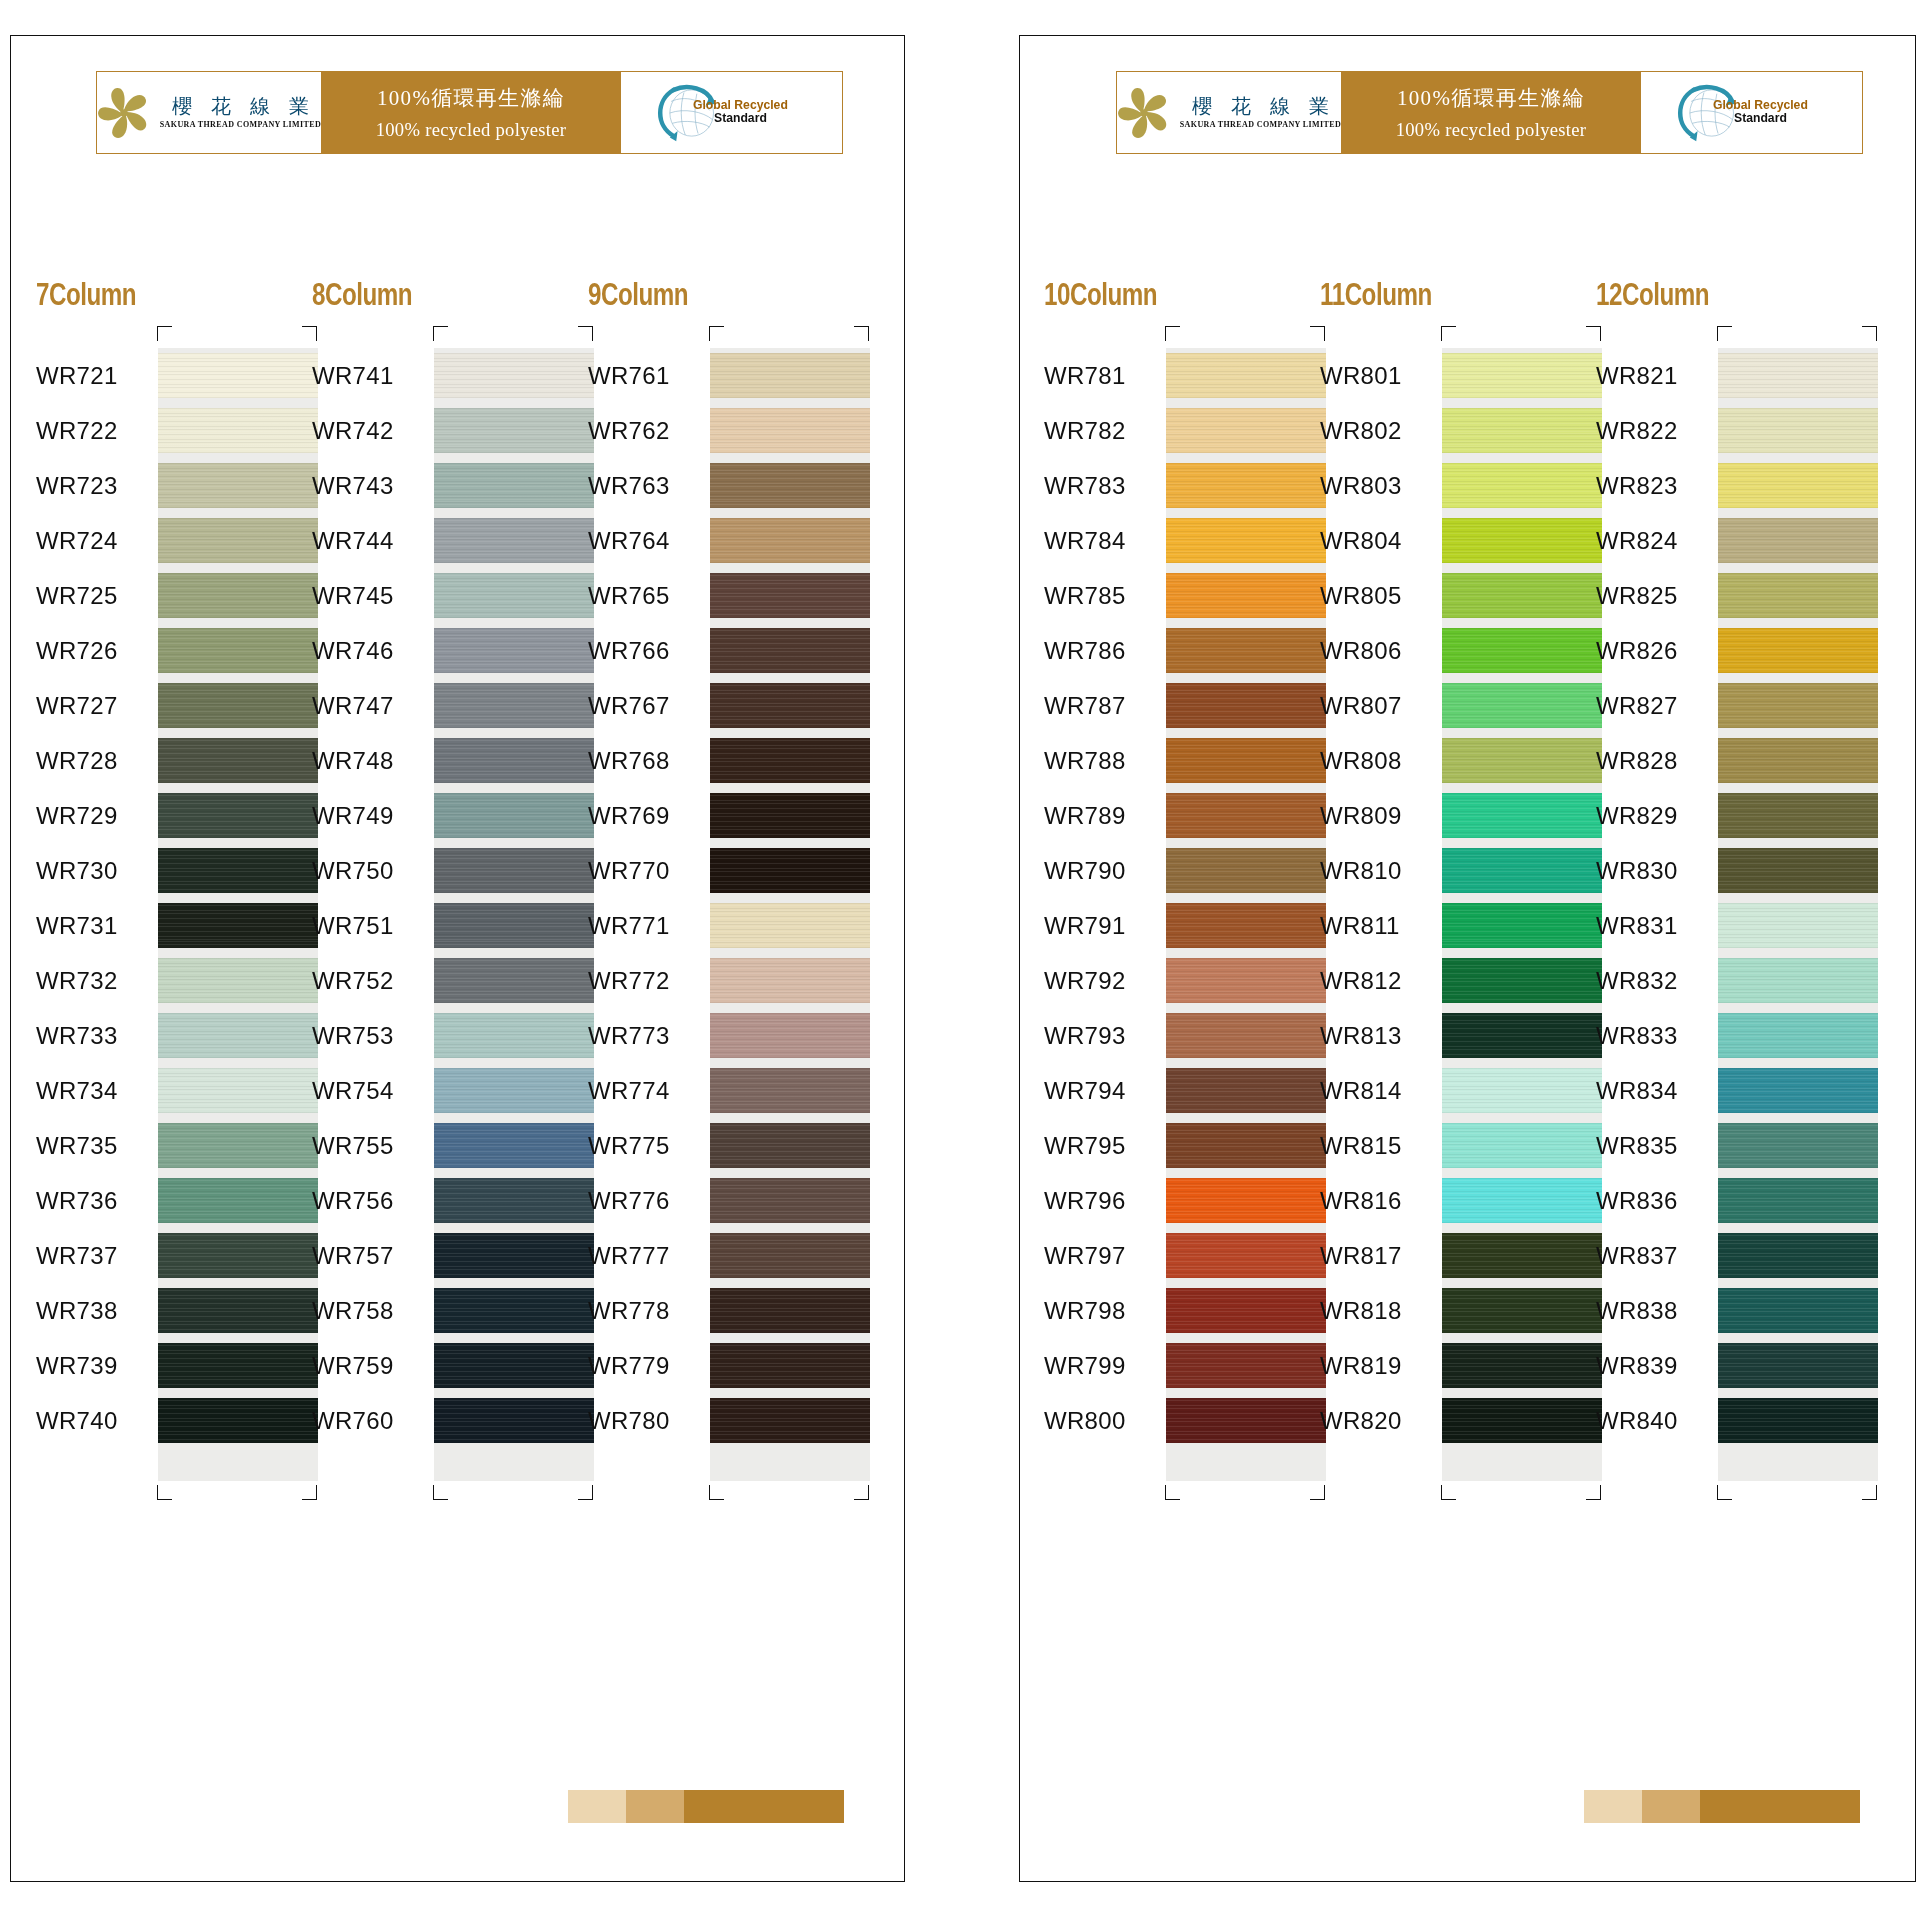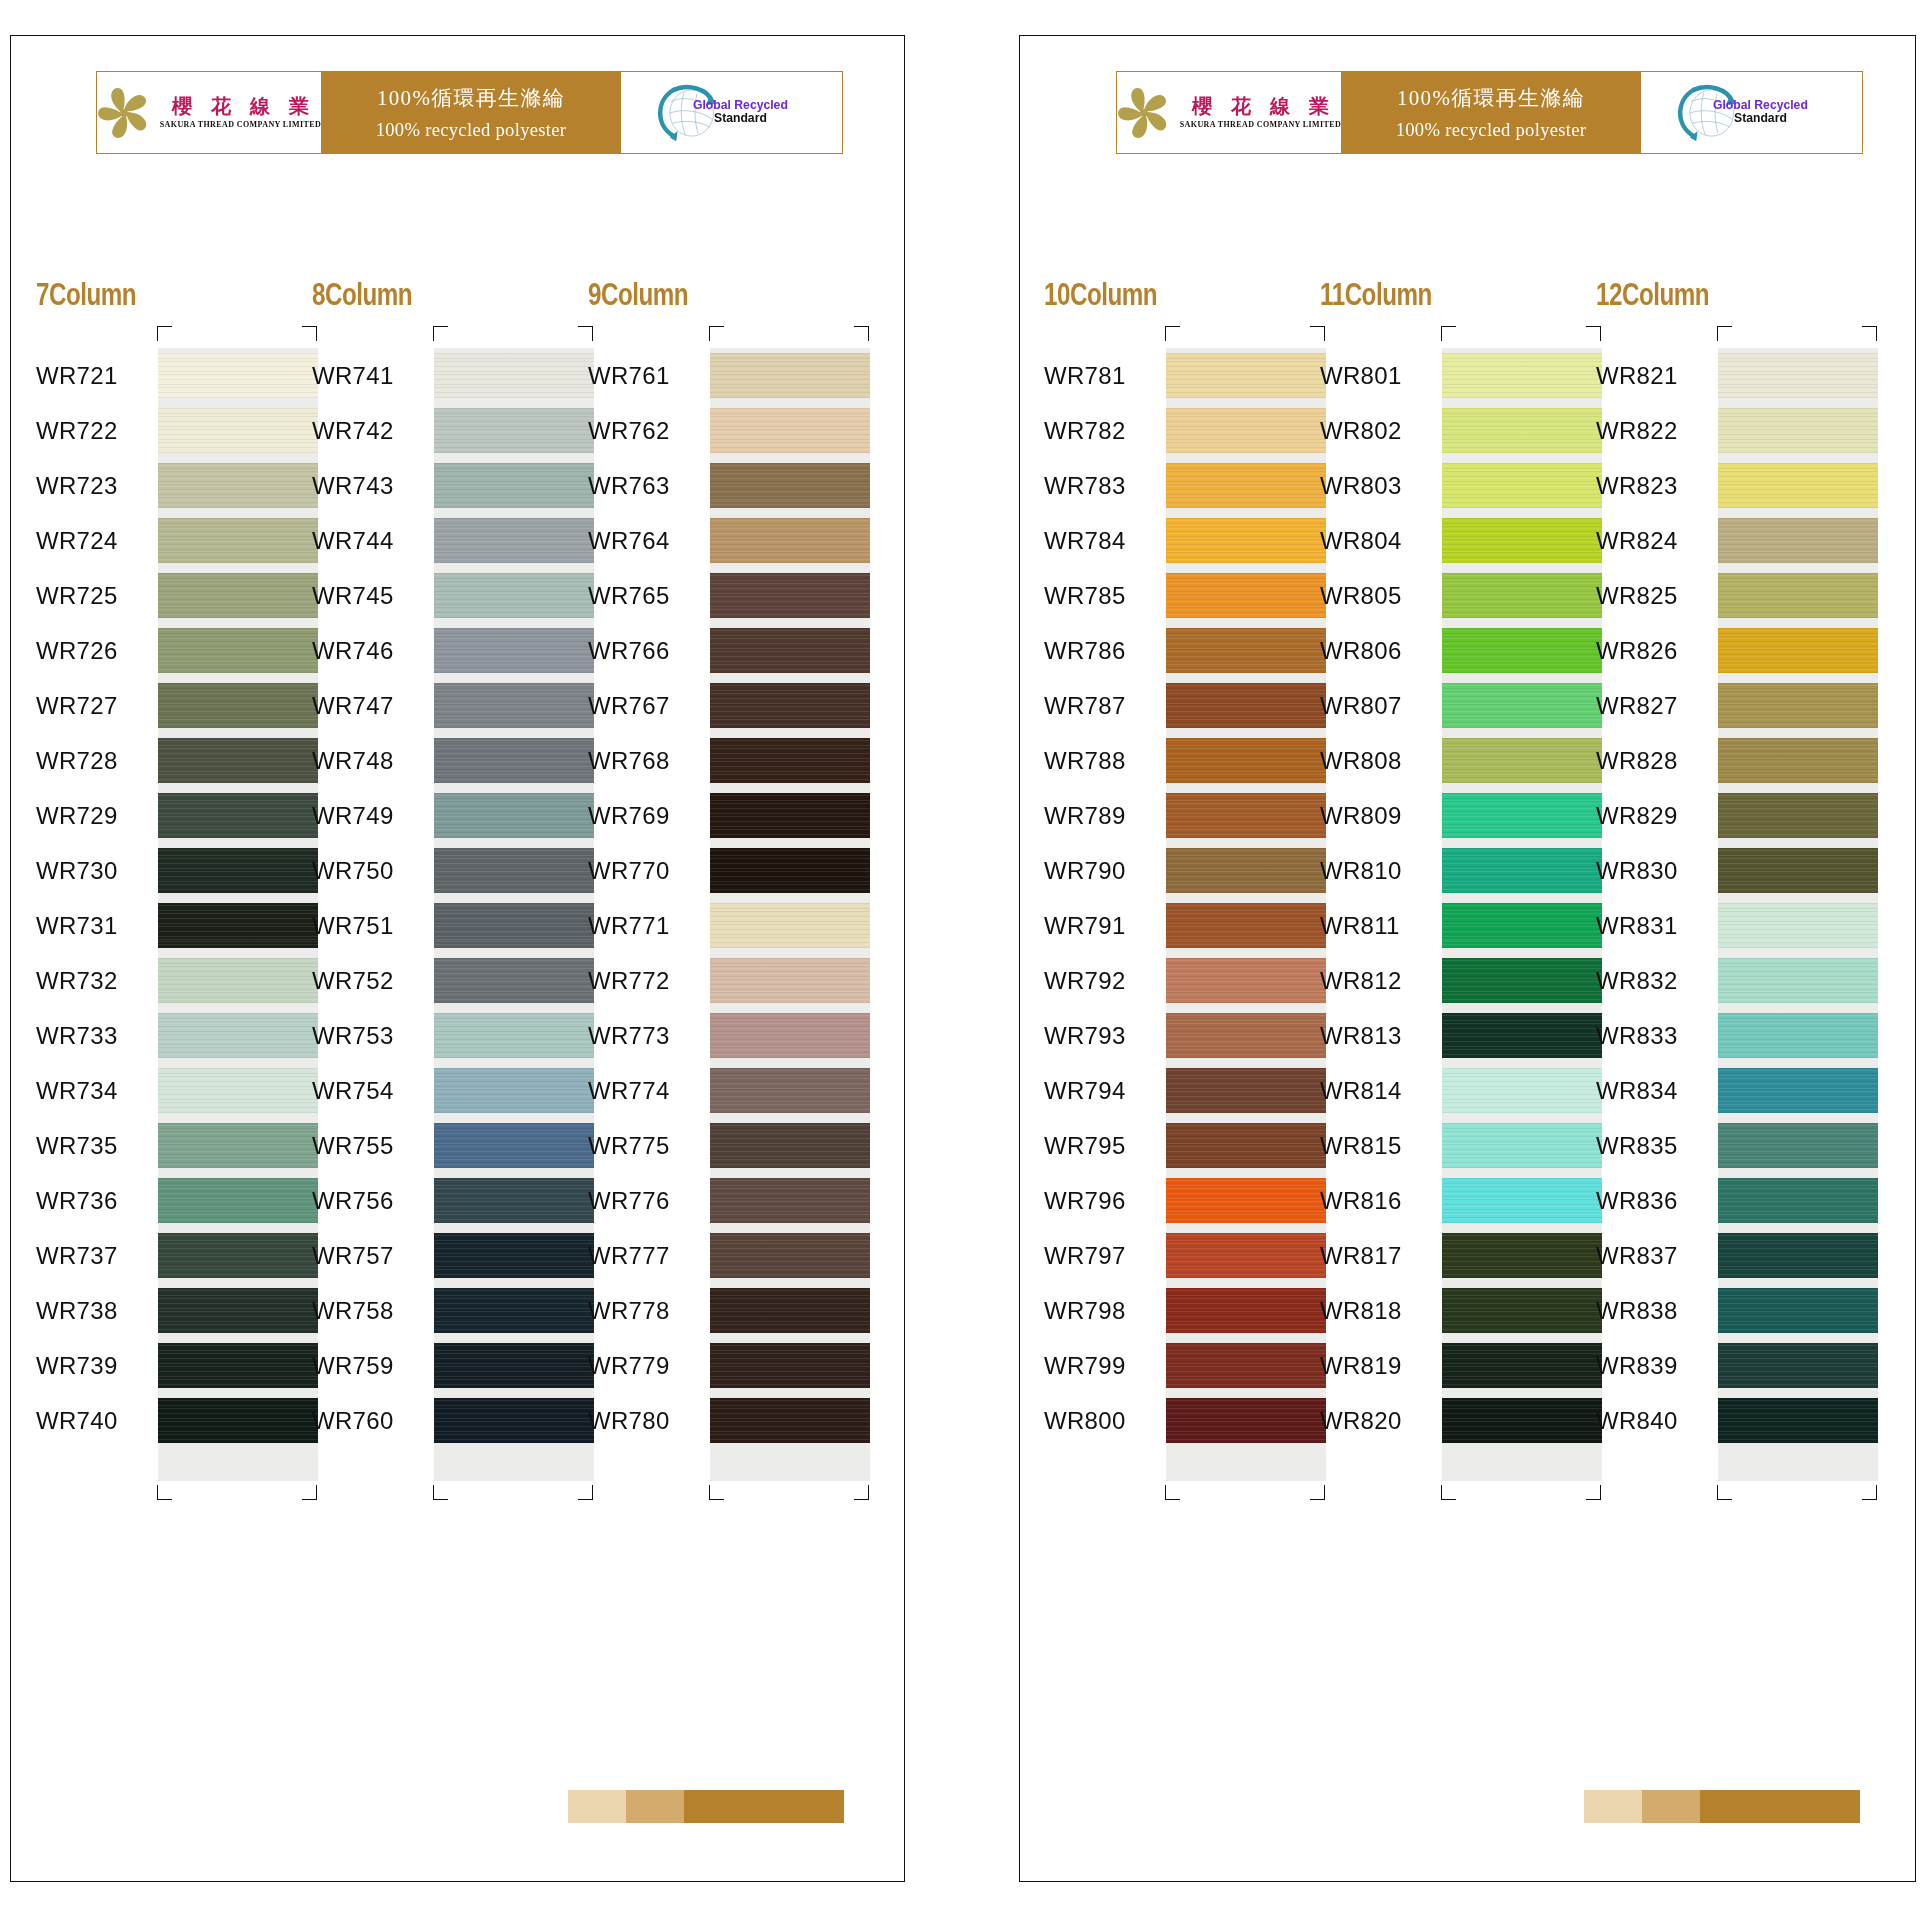--- a/index.html
+++ b/index.html
@@ -17,29 +17,29 @@
   .bb-left{left:96px;width:747px;}
   .bb-right{left:1116px;width:747px;}
   .bb-cell{display:flex;align-items:center;justify-content:center;box-sizing:border-box;}
   .bb-logo{width:224px;}
   .bb-mid{flex:1;background:#b5812c;flex-direction:column;color:#fff;}
   .bb-grs{width:221px;}
 
   .logo-wrap{display:flex;align-items:center;gap:9px;}
   .sakura-mark{width:54px;height:54px;flex:none;}
   .logo-txt{display:flex;flex-direction:column;align-items:center;line-height:1;}
-  .logo-cn{font-family:"Liberation Serif",serif;font-size:20px;letter-spacing:7px;color:#be185d;font-weight:700;text-indent:7px;}
+  .logo-cn{font-family:"Liberation Serif",serif;font-size:20px;letter-spacing:7px;color:#0c4a6e;font-weight:400;text-indent:7px;}
   .logo-en{font-family:"Liberation Serif",serif;font-size:8px;letter-spacing:0.4px;color:#111;font-weight:700;margin-top:4.5px;white-space:nowrap;}
 
   .mid-cn{font-family:"Liberation Serif",serif;font-size:21px;letter-spacing:1.3px;margin-bottom:7.7px;white-space:nowrap;}
   .mid-en{font-family:"Liberation Serif",serif;font-size:18.6px;letter-spacing:0.3px;white-space:nowrap;}
 
   .grs-wrap{display:flex;align-items:center;justify-content:center;position:relative;width:167px;height:62px;}
   .grs-txt{position:absolute;left:45px;top:50%;transform:translateY(-50%);display:flex;flex-direction:column;align-items:center;line-height:1.12;}
-  .grs-l1{font-size:12.2px;font-weight:700;color:#6d28d9;white-space:nowrap;}
+  .grs-l1{font-size:12.2px;font-weight:700;color:#a16207;white-space:nowrap;}
   .grs-l2{font-size:12.2px;font-weight:700;color:#111;white-space:nowrap;}
 
   
   .coltitle{position:absolute;font-size:31px;font-weight:700;color:#b5812c;
             font-family:"Liberation Sans Narrow","Liberation Sans",sans-serif;
             transform:scaleX(.78);transform-origin:left center;white-space:nowrap;letter-spacing:-0.6px;}
 
   
   .colblock{position:absolute;top:326px;width:257px;}
   .crop-row{position:relative;height:22px;}

